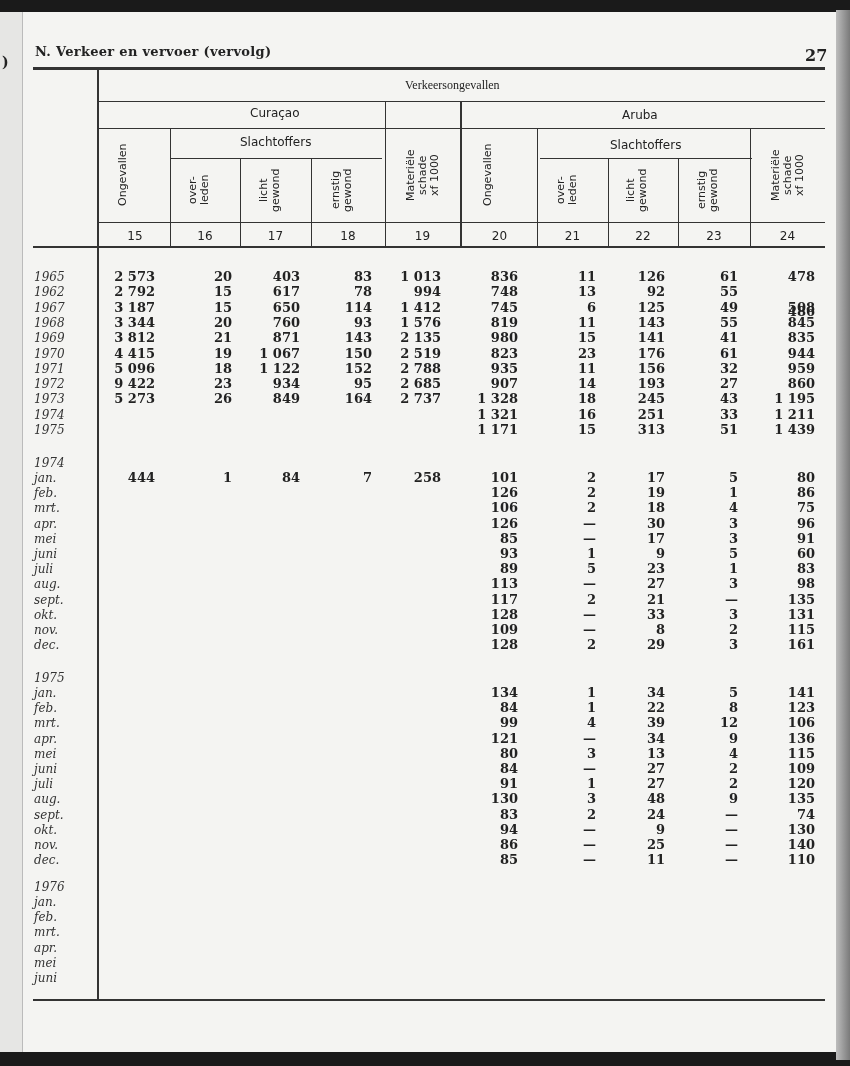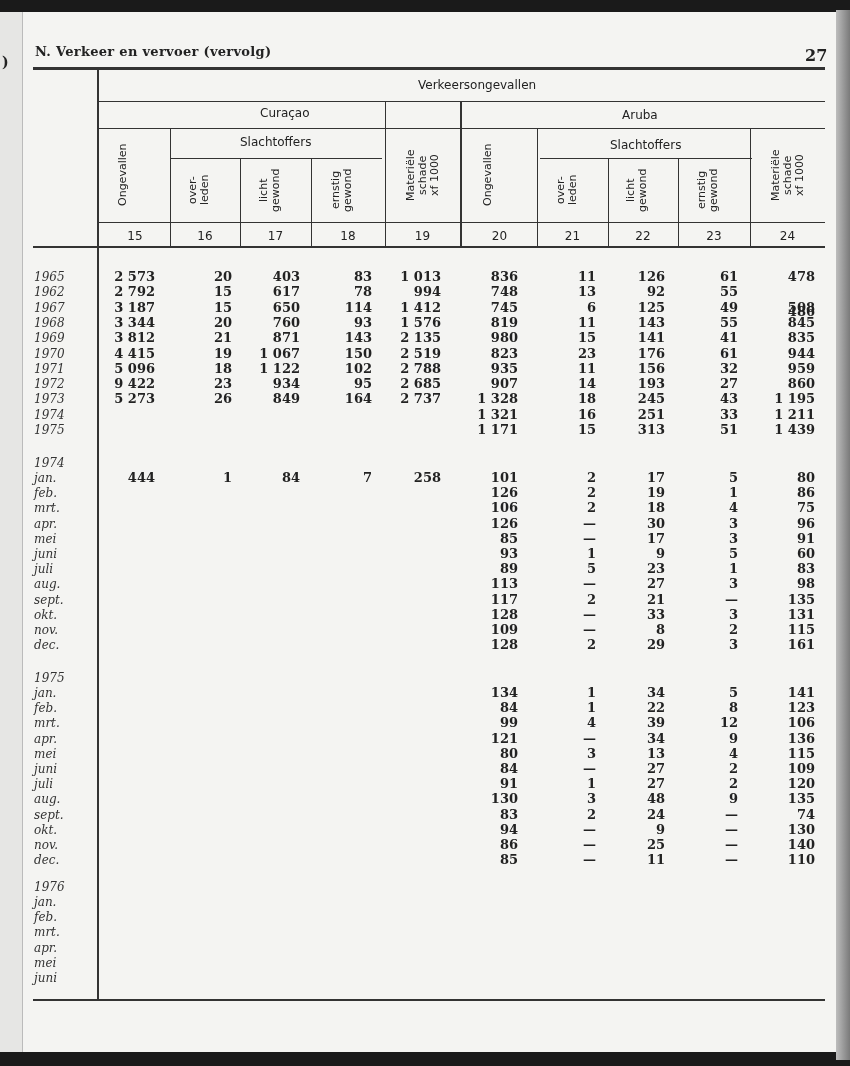--- a/index.html
+++ b/index.html
@@ -67,22 +67,22 @@
     <div class="rule" style="left: 170px; top: 129px; width: 1px; height: 118px;"></div>
     <div class="rule" style="left: 240px; top: 158px; width: 1px; height: 89px;"></div>
     <div class="rule" style="left: 311px; top: 158px; width: 1px; height: 89px;"></div>
     <div class="rule" style="left: 385px; top: 101px; width: 1px; height: 146px;"></div>
     <div class="rule" style="left: 460px; top: 101px; width: 1px; height: 146px;"></div>
     <div class="rule" style="left: 537px; top: 129px; width: 1px; height: 118px;"></div>
     <div class="rule" style="left: 608px; top: 158px; width: 1px; height: 89px;"></div>
     <div class="rule" style="left: 678px; top: 158px; width: 1px; height: 89px;"></div>
     <div class="rule" style="left: 750px; top: 129px; width: 1px; height: 118px;"></div>
     <div class="rule" style="left: 460px; top: 101px; width: 2px; height: 146px;"></div>
-    <div class="hdr-text" style="left: 418px; top: 78px;">Verkeersongevallen</div>
-    <div class="hdr-text" style="left: 260px; top: 106px;">Curaçao</div>
+    <div class="hdr-text" style="left: 405px; top: 78px; font-family: Liberation Serif, serif;">Verkeersongevallen</div>
+    <div class="hdr-text" style="left: 250px; top: 106px;">Curaçao</div>
     <div class="hdr-text" style="left: 622px; top: 108px;">Aruba</div>
     <div class="hdr-text" style="left: 240px; top: 135px;">Slachtoffers</div>
     <div class="hdr-text" style="left: 610px; top: 138px;">Slachtoffers</div>
     <div class="vert" style="left: 117px; top: 132px; width: 36px; height: 86px; white-space: pre;">Ongevallen</div>
     <div class="colnum" style="left: 100px; top: 229px; width: 70px;">15</div>
     <div class="vert" style="left: 187px; top: 162px; width: 36px; height: 56px; white-space: pre;">over-
 leden</div>
     <div class="colnum" style="left: 170px; top: 229px; width: 70px;">16</div>
     <div class="vert" style="left: 257.5px; top: 162px; width: 36px; height: 56px; white-space: pre;">licht
 gewond</div>
@@ -172,21 +172,21 @@
     <div class="num" style="top: 345.5px; left: 381px; width: 60px;">2 519</div>
     <div class="num" style="top: 345.5px; left: 458px; width: 60px;">823</div>
     <div class="num" style="top: 345.5px; left: 536px; width: 60px;">23</div>
     <div class="num" style="top: 345.5px; left: 605px; width: 60px;">176</div>
     <div class="num" style="top: 345.5px; left: 678px; width: 60px;">61</div>
     <div class="num" style="top: 345.5px; left: 755px; width: 60px;">944</div>
     <div class="label" style="top: 361.8px;">1971</div>
     <div class="num" style="top: 360.8px; left: 95px; width: 60px;">5 096</div>
     <div class="num" style="top: 360.8px; left: 172px; width: 60px;">18</div>
     <div class="num" style="top: 360.8px; left: 240px; width: 60px;">1 122</div>
-    <div class="num" style="top: 360.8px; left: 312px; width: 60px;">102</div>
+    <div class="num" style="top: 360.8px; left: 312px; width: 60px;">152</div>
     <div class="num" style="top: 360.8px; left: 381px; width: 60px;">2 788</div>
     <div class="num" style="top: 360.8px; left: 458px; width: 60px;">935</div>
     <div class="num" style="top: 360.8px; left: 536px; width: 60px;">11</div>
     <div class="num" style="top: 360.8px; left: 605px; width: 60px;">156</div>
     <div class="num" style="top: 360.8px; left: 678px; width: 60px;">32</div>
     <div class="num" style="top: 360.8px; left: 755px; width: 60px;">959</div>
     <div class="label" style="top: 377.1px;">1972</div>
     <div class="num" style="top: 376.1px; left: 95px; width: 60px;">9 422</div>
     <div class="num" style="top: 376.1px; left: 172px; width: 60px;">23</div>
     <div class="num" style="top: 376.1px; left: 240px; width: 60px;">934</div>

